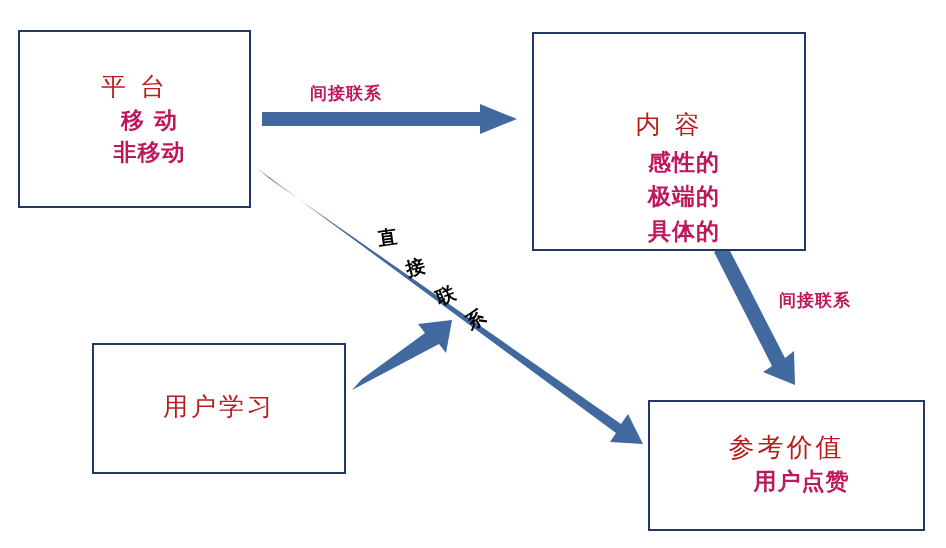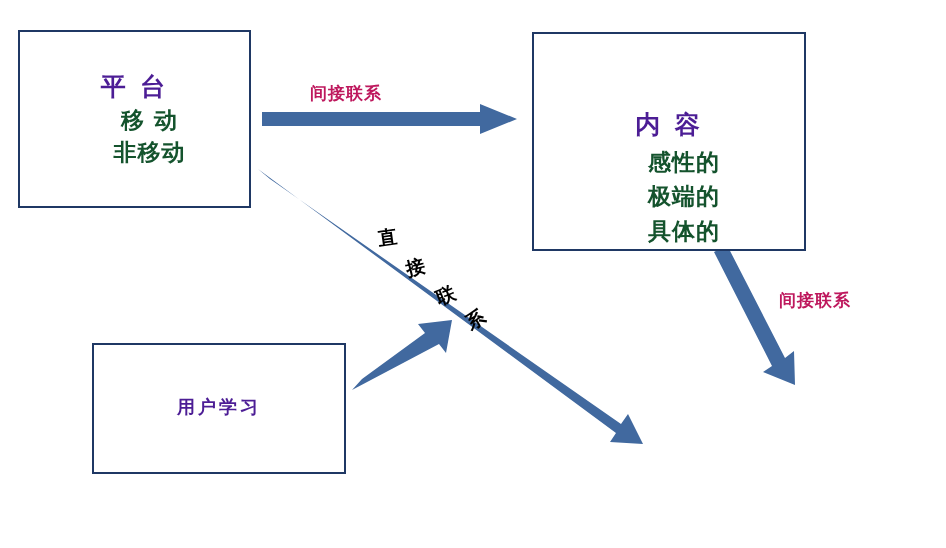--- a/index.html
+++ b/index.html
@@ -22,46 +22,46 @@
     box-sizing: border-box;
     border: 2px solid #1f3864;
     background: #ffffff;
     display: flex;
     flex-direction: column;
     align-items: center;
     justify-content: center;
     text-align: center;
   }
   .node-title {
-    color: #4c1d95;
-    font-weight: 700;
+    color: #b91c1c;
+    font-weight: 400;
     font-size: 25px;
     letter-spacing: 3px;
     line-height: 1.15;
     margin-bottom: 2px;
   }
   .node-sub {
-    color: #14532d;
+    color: #be185d;
     font-weight: 700;
     font-size: 23px;
     letter-spacing: 1px;
     line-height: 1.42;
     margin-left: 30px;
   }
 
   
   #node-platform    { left: 18px;  top: 30px;  width: 233px; height: 178px; }
   #node-content     { left: 532px; top: 32px;  width: 274px; height: 219px; justify-content: flex-end; }
   #node-userlearn   { left: 92px;  top: 343px; width: 254px; height: 131px; }
   #node-refvalue    { left: 648px; top: 400px; width: 277px; height: 131px; }
 
   #node-platform .node-title  { margin-top: 4px; }
   #node-content  .node-title  { margin-bottom: 6px; }
   #node-content  .node-sub    { line-height: 1.5; font-family: Liberation Serif, serif; }
-  #node-userlearn .node-title { font-size: 18px; }
+  #node-userlearn .node-title { font-size: 25px; }
   #node-refvalue  .node-title { font-size: 26px; }
 
   .edge-svg {
     position: absolute;
     left: 0;
     top: 0;
     width: 946px;
     height: 548px;
     pointer-events: none;
   }
@@ -131,20 +131,24 @@
     <div class="node-title">内 容</div>
     <div class="node-sub">感性的</div>
     <div class="node-sub">极端的</div>
     <div class="node-sub">具体的</div>
   </div>
 
   <div class="node" id="node-userlearn">
     <div class="node-title">用户学习</div>
   </div>
 
+  <div class="node" id="node-refvalue">
+    <div class="node-title">参考价值</div>
+    <div class="node-sub">用户点赞</div>
+  </div>
 
   <div class="edge-label" id="label-indirect-top">间接联系</div>
 
   <div class="edge-label" id="label-indirect-right">间接联系</div>
 
   <div id="label-direct">
     <span class="g g0">直</span>
     <span class="g g1">接</span>
     <span class="g g2">联</span>
     <span class="g g3">系</span>

